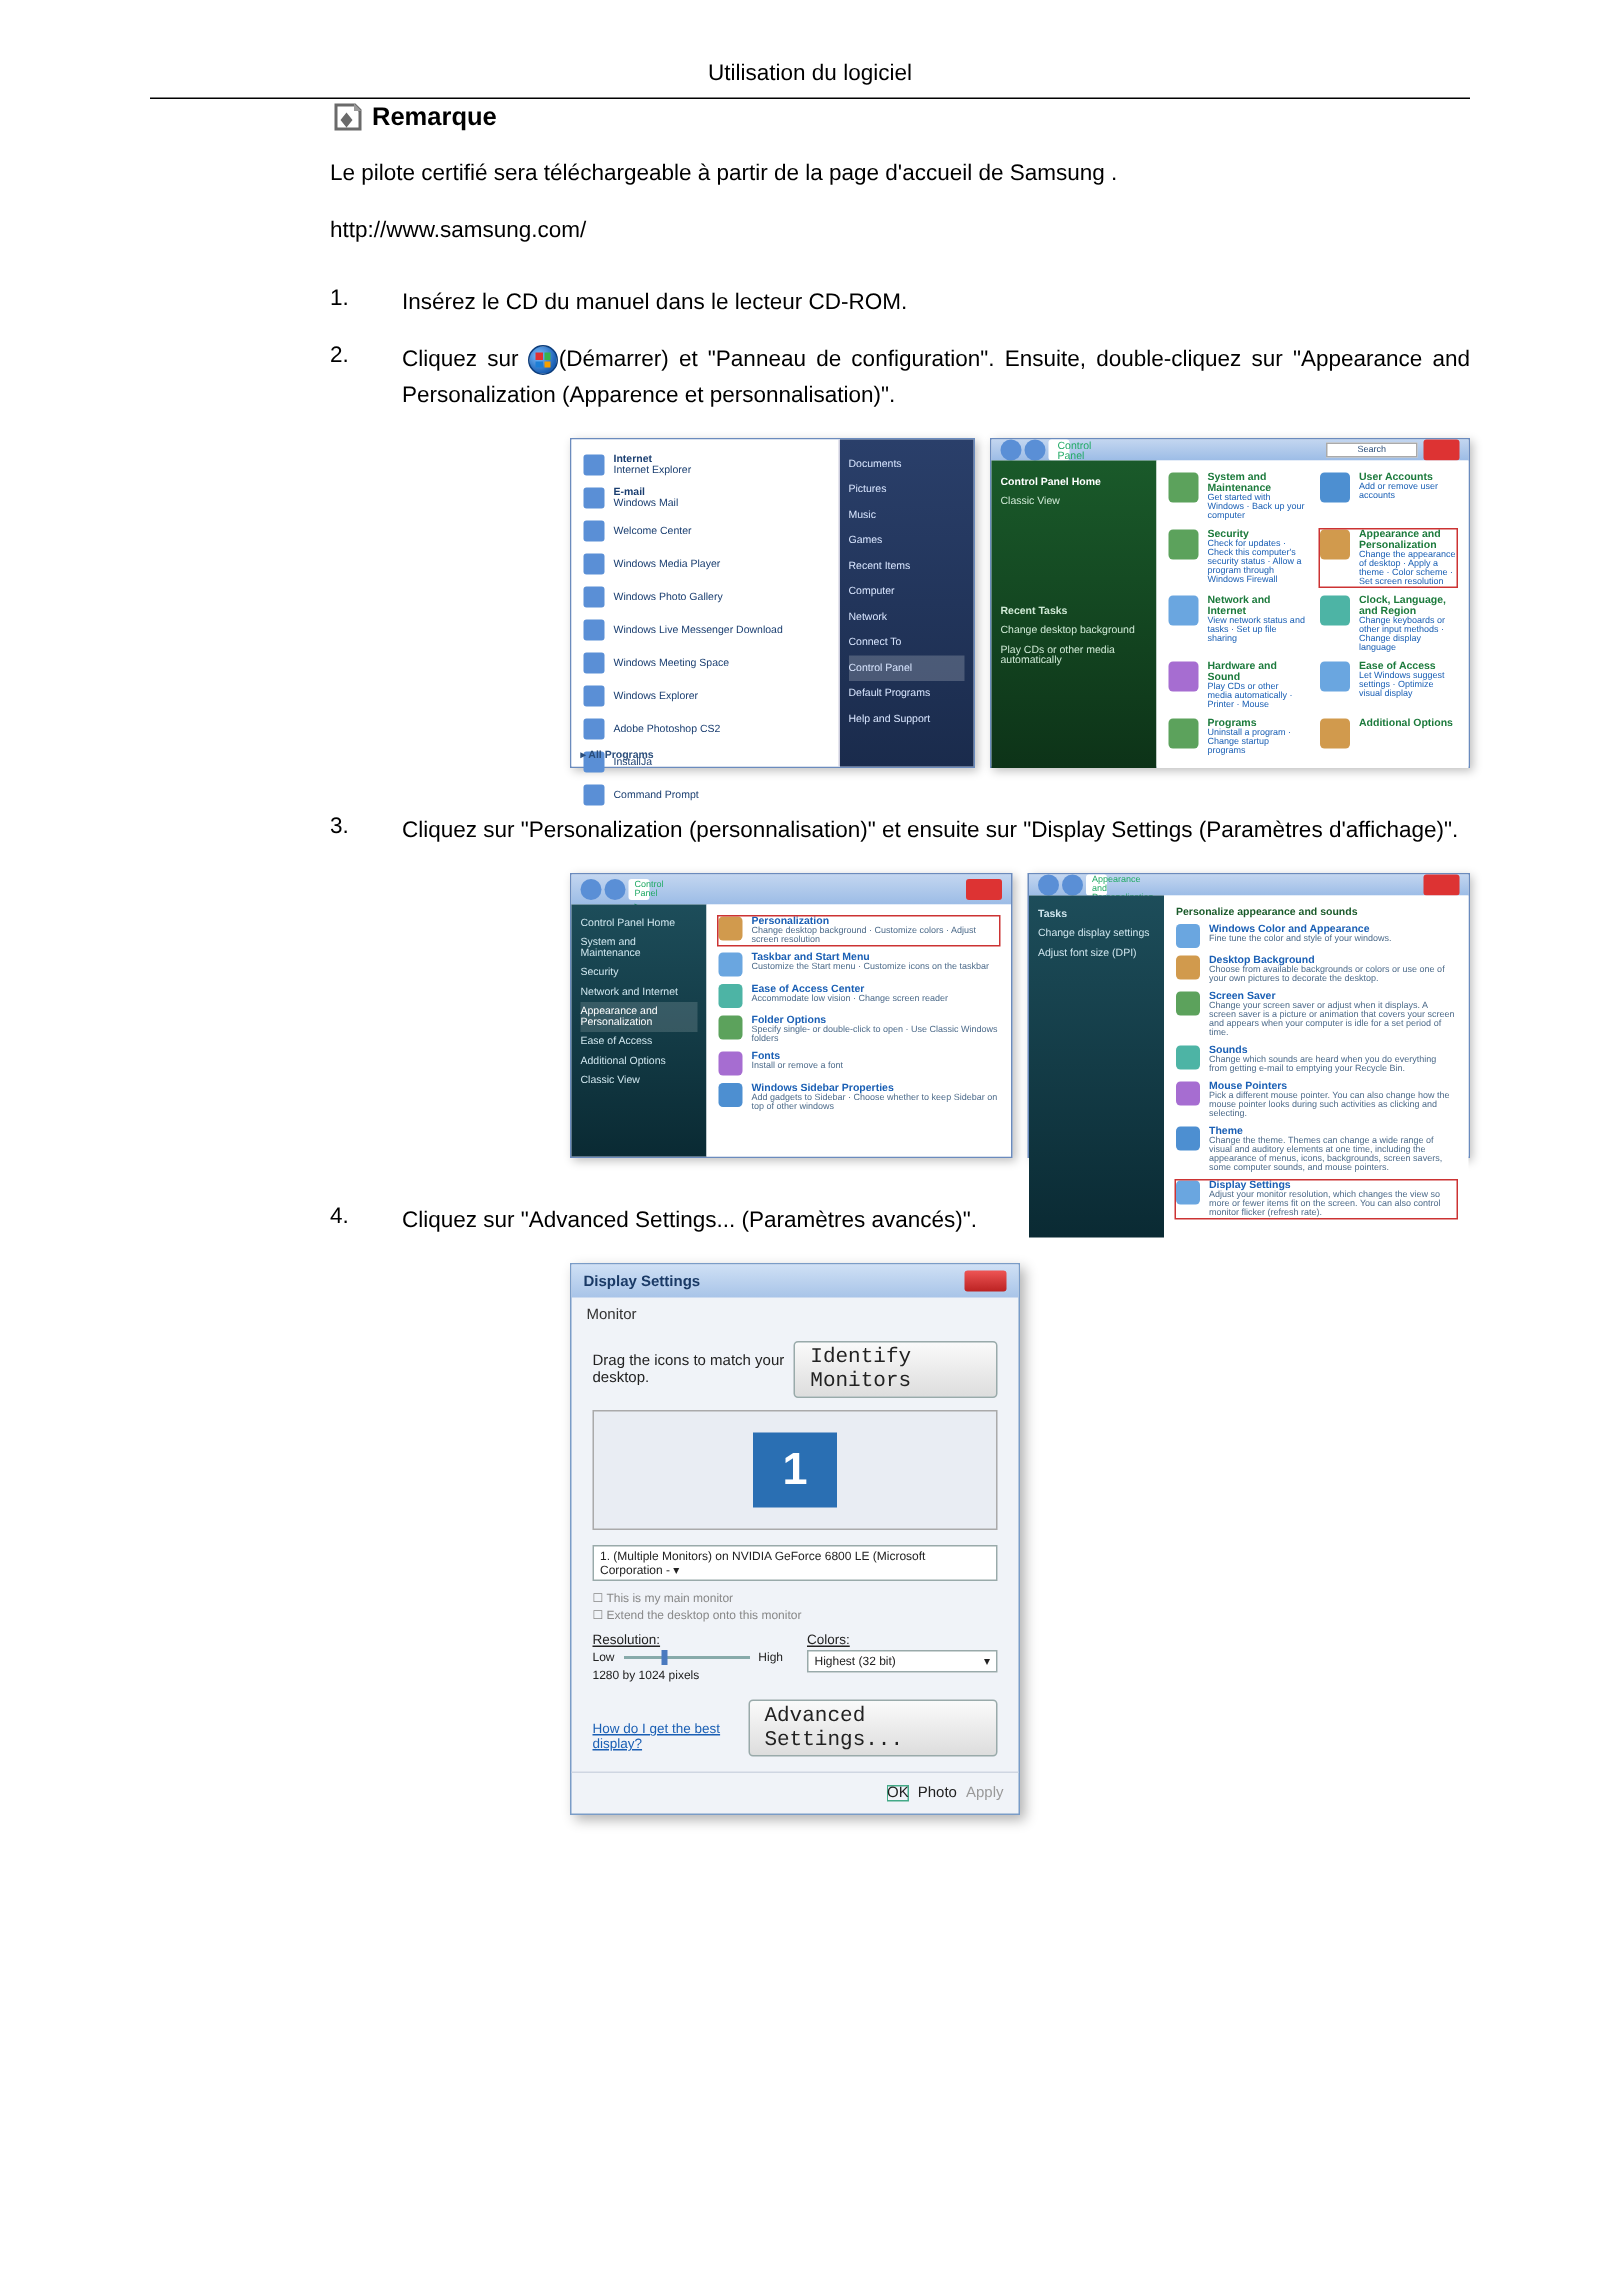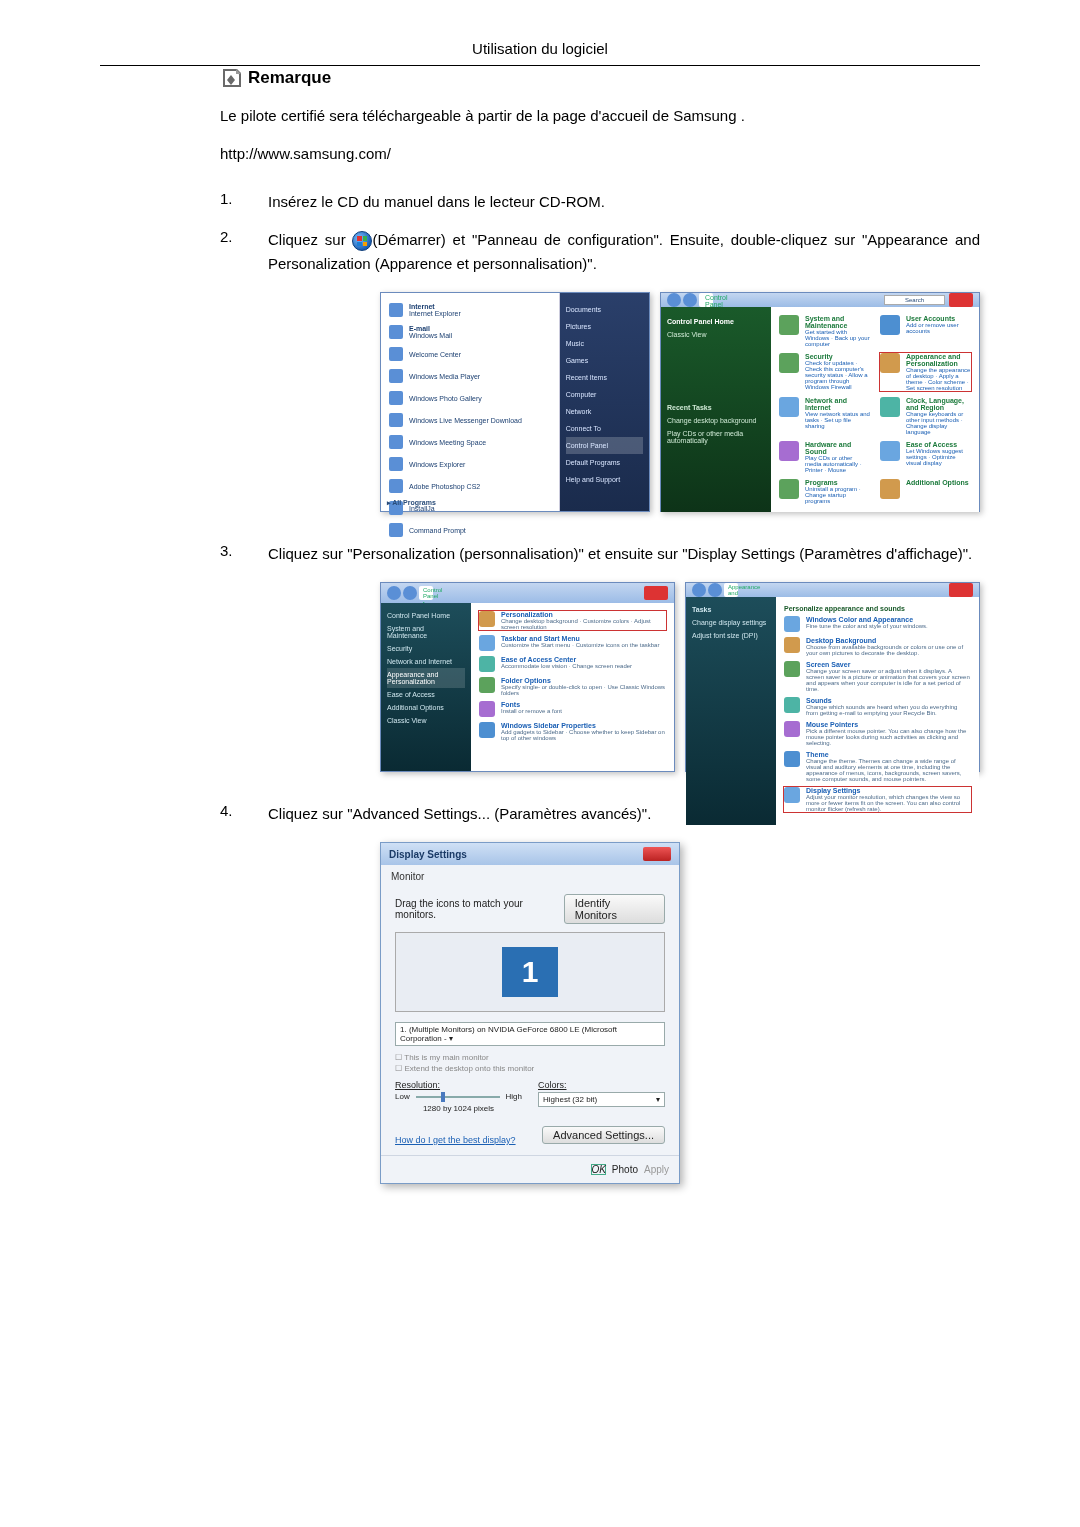--- a/index.html
+++ b/index.html
@@ -218,38 +218,38 @@
       background: linear-gradient(#cfe0f5, #a8c4e8);
       padding: 4px 8px;
       display:flex; justify-content:space-between; align-items:center;
       font-weight:bold;
       color:#1a3a66;
     }
     .ds-title .close { width:28px; height:14px; background:linear-gradient(#e55,#b22); border-radius:2px; }
     .ds-tab { padding:6px 10px 2px 10px; color:#333; }
     .ds-body { padding:10px 14px; }
     .ds-body .hint { margin-bottom:8px; display:flex; justify-content:space-between; align-items:center; }
-    .ds-body .btn { background:linear-gradient(#fafafa,#ddd); border:1px solid #9aa; padding:2px 10px; border-radius:3px; font-size:11px; }
+    .ds-body .btn { background:linear-gradient(#fafafa,#ddd); border:1px solid #9aa; padding:2px 10px; border-radius:3px; font-size:14px;font-family:Liberation Mono, monospace; }
     .monitor-preview {
       border:1px solid #aaa; background:#e9edf3; height:80px;
       display:flex; align-items:center; justify-content:center; margin-bottom:10px;
     }
     .monitor-box { width:56px; height:50px; background:#2a6fb3; display:flex; align-items:center; justify-content:center; color:#fff; font-size:30px; font-weight:bold; }
     .ds-select { border:1px solid #9aa; background:#fff; padding:2px 4px; font-size:8px; width:100%; margin-bottom:6px; }
     .ds-check { color:#888; font-size:8px; padding:1px 0; }
     .ds-grid { display:flex; justify-content:space-between; margin-top:6px; gap:16px; }
     .ds-col { flex:1; }
     .ds-label { font-size:9px; text-decoration:underline; }
     .ds-slider { display:flex; align-items:center; gap:6px; font-size:8px; margin-top:2px; }
     .ds-slider .track { flex:1; height:2px; background:#8aa; position:relative; }
     .ds-slider .thumb { position:absolute; left:30%; top:-4px; width:4px; height:10px; background:#4a7abf; }
     .ds-dropdown { border:1px solid #9aa; background:#fff; padding:2px 4px; font-size:8px; width:100%; margin-top:2px; display:flex; justify-content:space-between; }
     .ds-link { color:#1a5fb4; text-decoration:underline; font-size:9px; margin-top:10px; display:inline-block; }
     .ds-footer { display:flex; justify-content:flex-end; gap:6px; padding:8px 10px; border-top:1px solid #cfd6e2; }
-    .ds-footer .primary { border-color:#4a8; box-shadow:0 0 0 1px #4a8 inset;font-style:italic; }
+    .ds-footer .primary { border-color:#4a8; box-shadow:0 0 0 1px #4a8 inset; }
   </style>
 </head>
 <body>
 
 <div class="page">
   <div class="page-header">Utilisation du logiciel</div>
 
   <div class="remarque-section">
     <div class="remarque-title">
       <span class="remarque-icon">
@@ -599,40 +599,40 @@
 
     <div class="screenshot-row single">
       <div class="display-settings">
         <div class="ds-title">
           <span>Display Settings</span>
           <span class="close"></span>
         </div>
         <div class="ds-tab">Monitor</div>
         <div class="ds-body">
           <div class="hint">
-            <span>Drag the icons to match your monitors.</span>
+            <span>Drag the icons to match your desktop.</span>
             <span class="btn">Identify Monitors</span>
           </div>
           <div class="monitor-preview">
             <div class="monitor-box">1</div>
           </div>
           <div class="ds-select">1. (Multiple Monitors) on NVIDIA GeForce 6800 LE (Microsoft Corporation - ▾</div>
           <div class="ds-check">☐ <span>This is my main monitor</span></div>
           <div class="ds-check">☐ <span>Extend the desktop onto this monitor</span></div>
           <div class="ds-grid">
             <div class="ds-col">
               <div class="ds-label">Resolution:</div>
               <div class="ds-slider">
                 <span>Low</span>
                 <div class="track">
                     <div class="thumb"></div>
                   </div>
                 <span>High</span>
               </div>
-              <div style="text-align:center;font-size:8px;margin-top:3px">1280 by 1024 pixels</div>
+              <div style="font-size:8px;margin-top:3px">1280 by 1024 pixels</div>
             </div>
             <div class="ds-col">
               <div class="ds-label">Colors:</div>
               <div class="ds-dropdown">
                   <span>Highest (32 bit)</span>
                   <span>▾</span>
                 </div>
             </div>
           </div>
           <div style="display:flex;justify-content:space-between;align-items:center;margin-top:12px">

